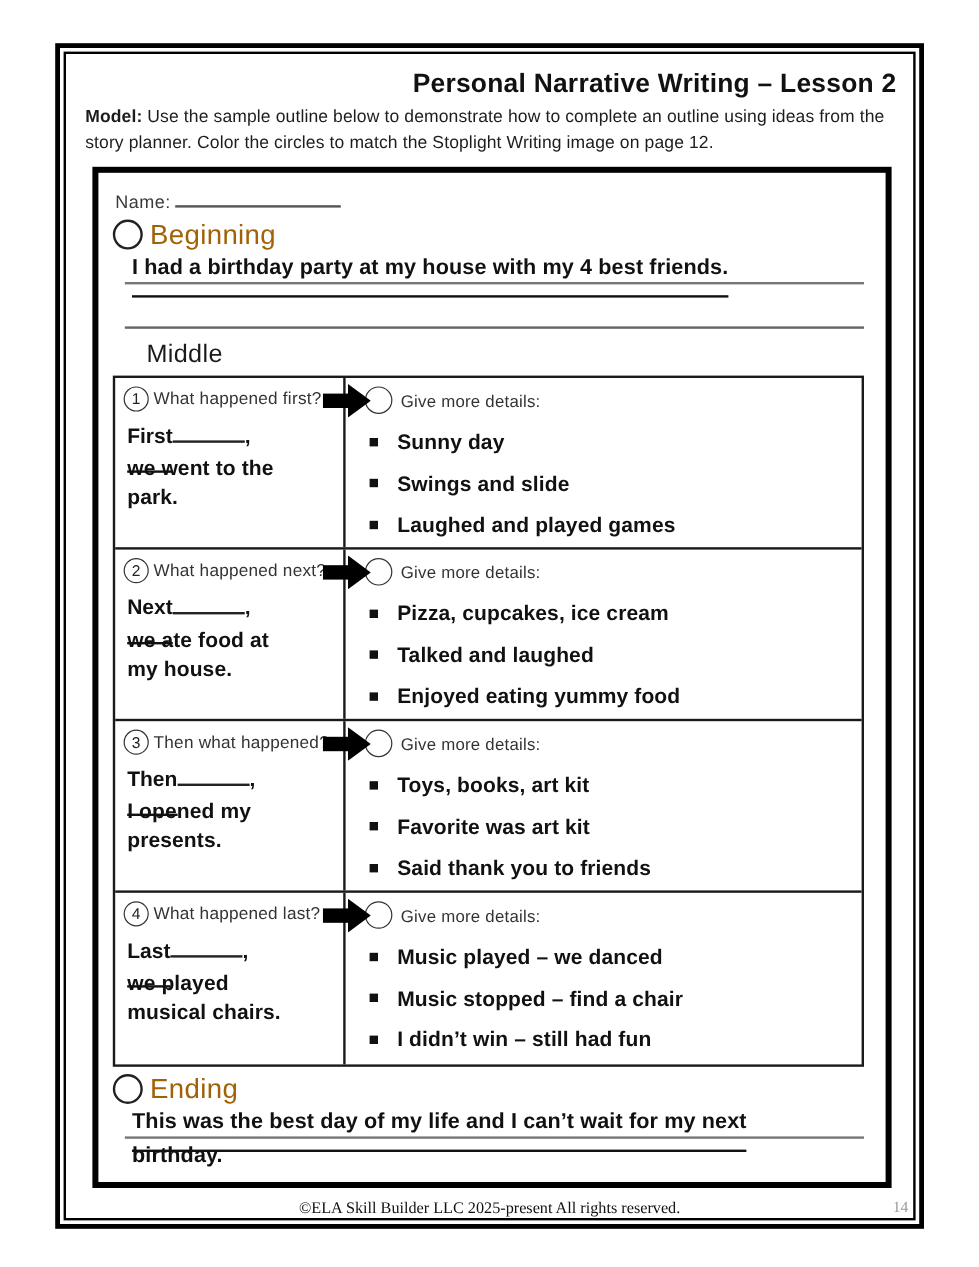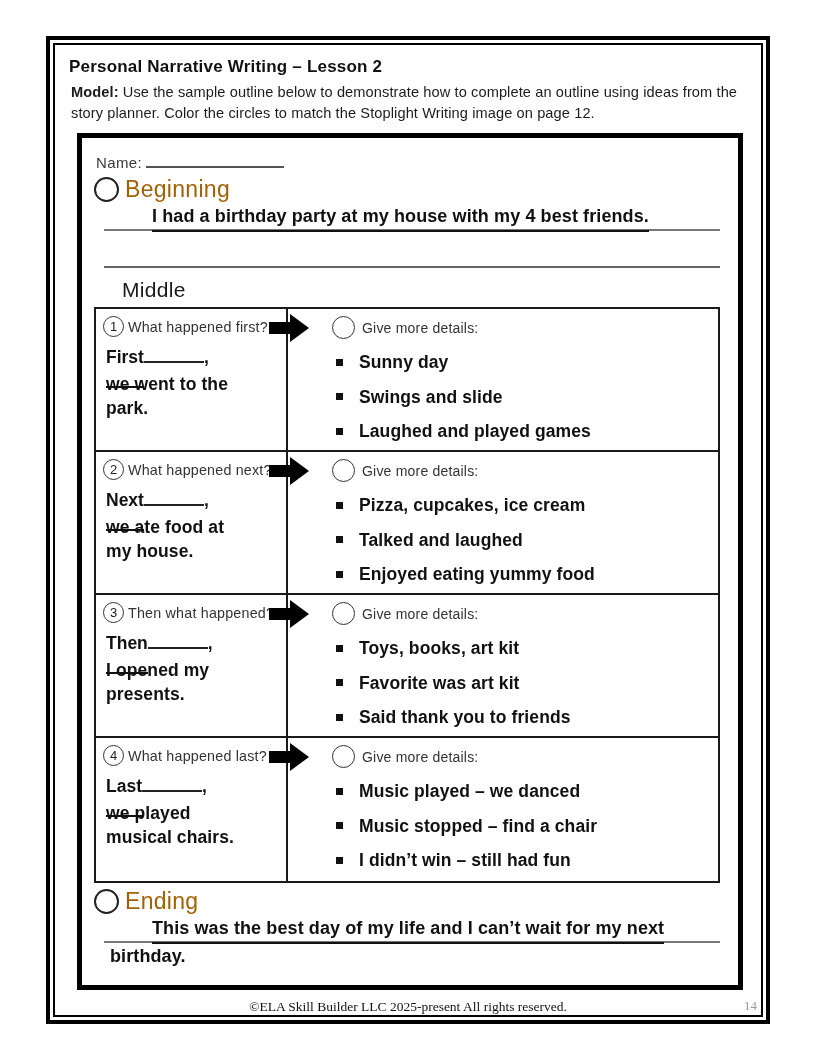--- a/index.html
+++ b/index.html
@@ -19,23 +19,23 @@
   }
   .page-frame-inner {
     width: 100%; height: 100%;
     border: 2px solid #000;
     padding: 8px 14px 0 14px;
     position: relative;
     display: flex;
     flex-direction: column;
   }
   .doc-title {
-    text-align: left;
-    font-weight: bold;
-    font-size: 17px;
+    text-align: right;
+    font-weight: bold;
+    font-size: 22px;
     letter-spacing: 0.2px;
     margin-top: 4px;
   }
   .model-text {
     font-size: 14.6px;
     line-height: 1.42;
     color: #1c1c1c;
     margin: 5px 2px 0 2px;
     letter-spacing: 0.1px;
   }
@@ -81,22 +81,21 @@
   .sentence-rule {
     margin: 3px 2px 0 10px;
     border-bottom: 2px solid #777;
     padding: 0 0 2px 6px;
   }
   .bold-underlined {
     font-weight: bold;
     font-size: 18px;
     letter-spacing: 0.1px;
     border-bottom: 2.5px solid #111;
-    padding-bottom: 4px;
-    margin-left: 42px;
+    padding-bottom: 14px;
   }
   .blank-rule {
     margin: 0 2px 0 10px;
     height: 37px;
     border-bottom: 2px solid #666;
   }
   .middle-label {
     font-size: 21px;
     color: #1a1a1a;
     margin: 10px 0 5px 28px;
@@ -114,21 +113,21 @@
   .t-row:last-child { border-bottom: none; }
   .t-left {
     width: 192px;
     flex: none;
     border-right: 2px solid #1a1a1a;
     padding: 7px 4px 0 7px;
   }
   .t-right {
     flex: 1;
     position: relative;
-    padding: 7px 8px 0 44px;
+    padding: 7px 8px 0 16px;
   }
   .q-head {
     display: flex;
     align-items: center;
     white-space: nowrap;
   }
   .num-circle {
     width: 21px; height: 21px;
     border: 1.7px solid #333;
     border-radius: 50%;

